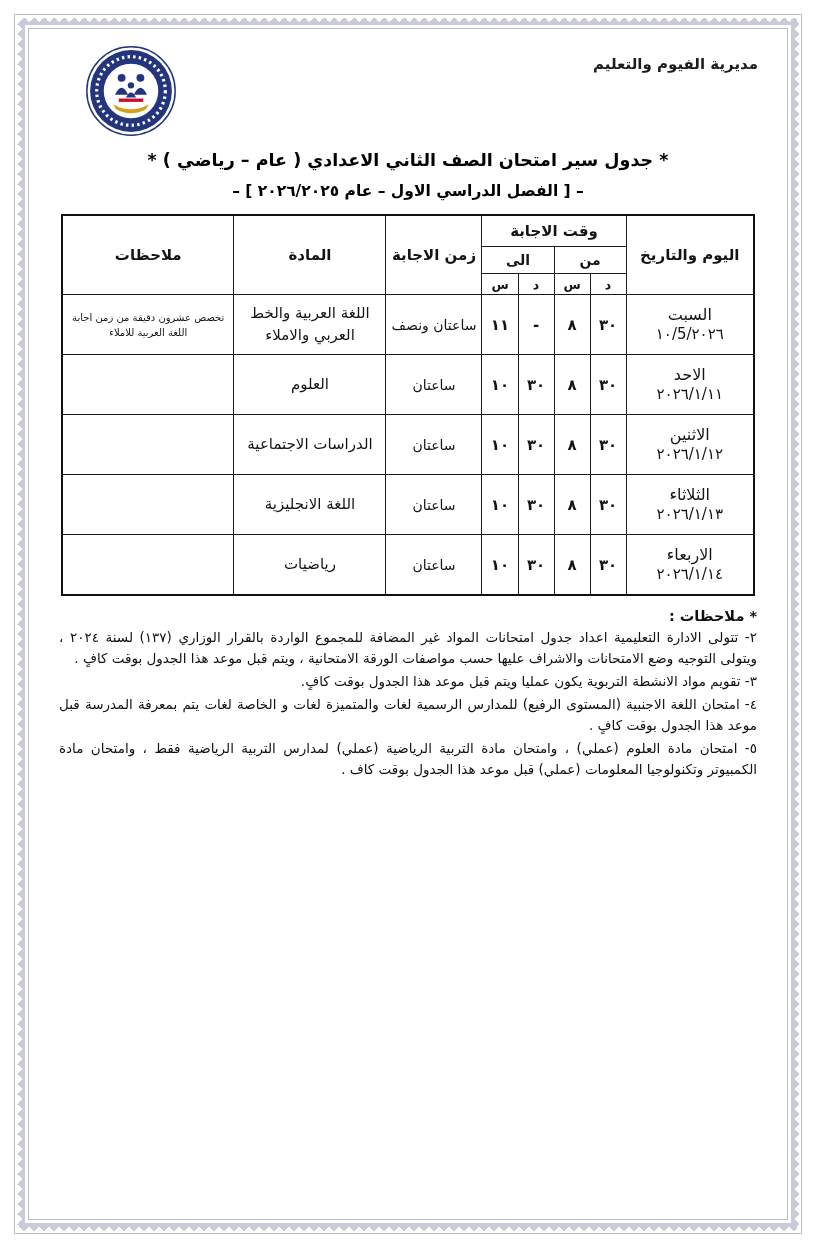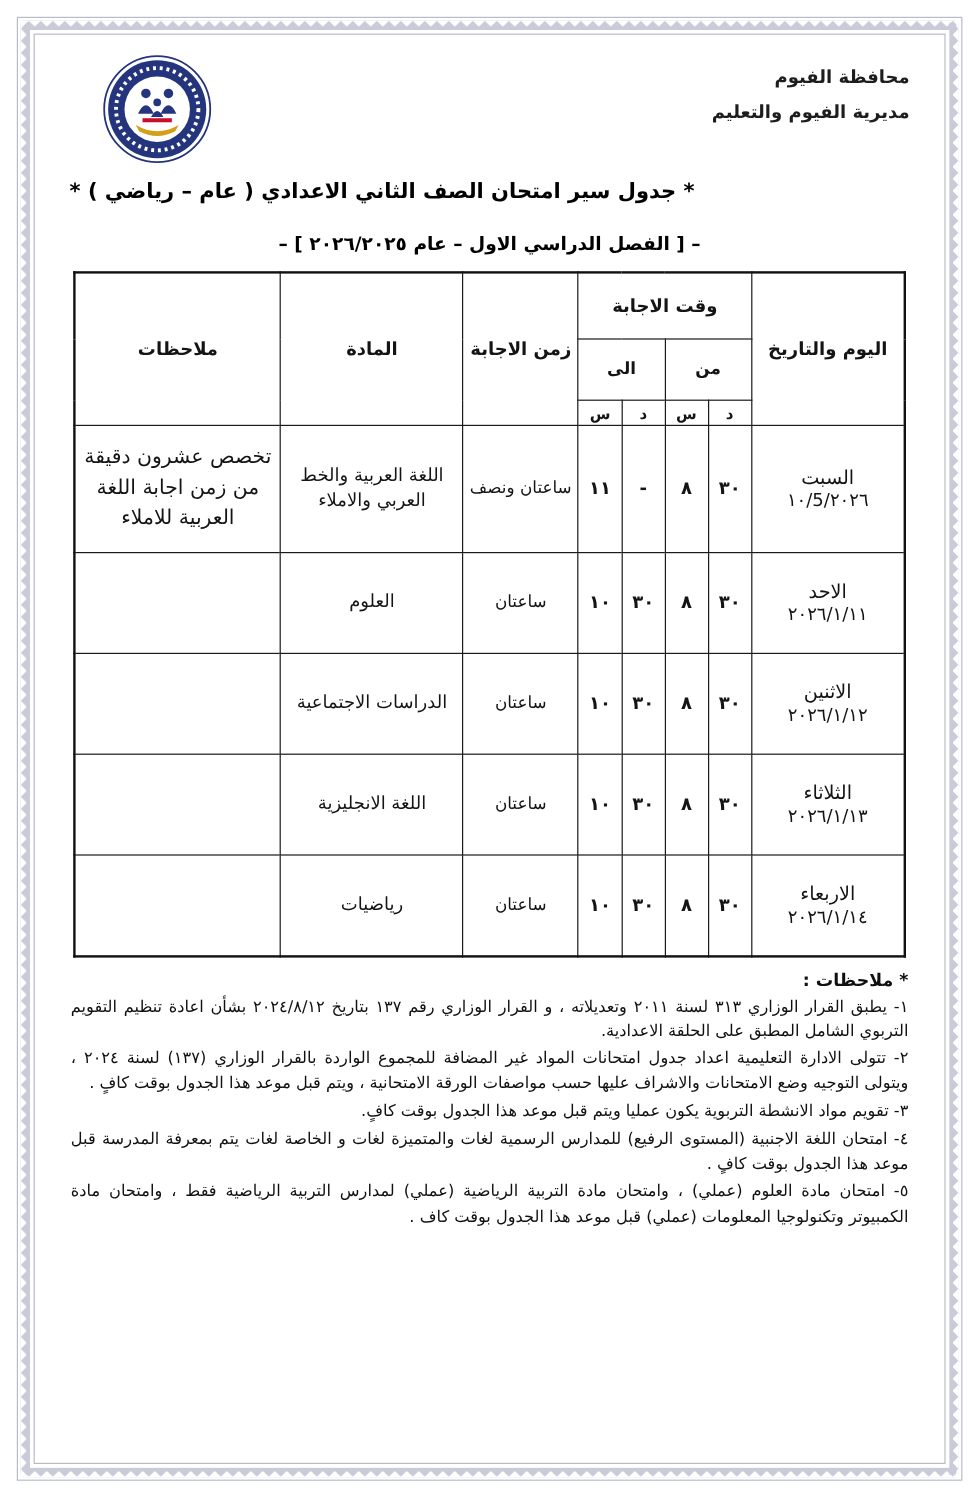--- a/index.html
+++ b/index.html
@@ -24,58 +24,57 @@
     background:conic-gradient(from 45deg at 0% 50%, #c9ccd8 90deg, transparent 90deg) 0 0/8px 10px repeat-y;}
   .zz-right{right:17px;top:19px;bottom:19px;width:8px;
     background:conic-gradient(from 225deg at 100% 50%, #c9ccd8 90deg, transparent 90deg) 0 0/8px 10px repeat-y;}
 
   
   .content{position:absolute;inset:36px 58px;}
   .top-row{display:flex;justify-content:space-between;align-items:flex-start;}
   .org{text-align:right;font-weight:700;font-size:15px;line-height:1.95;color:#1d1d1d;padding-top:14px;}
   .logo{margin-top:8px;margin-left:26px;flex:0 0 auto;}
 
-  .title{text-align:left;font-weight:700;font-size:17.5px;color:#000;margin-top:8px;}
-  .subtitle{text-align:center;font-weight:700;font-size:15.5px;color:#000;margin-top:24px;}
+  .title{text-align:center;font-weight:700;font-size:17.5px;color:#000;margin-top:8px;}
+  .subtitle{text-align:center;font-weight:700;font-size:15.5px;color:#000;margin-top:12px;}
 
   table{border-collapse:collapse;margin:14px auto 0;table-layout:fixed;width:692px;border:2px solid #111;}
-  th,td{border:1.5px solid #1a1a1a;text-align:center;vertical-align:middle;padding:14px 3px;
+  th,td{border:1.5px solid #1a1a1a;text-align:center;vertical-align:middle;padding:2px 3px;
         overflow:hidden;word-wrap:break-word;}
   th{font-weight:700;font-size:15px;}
   th.tiny{font-size:12.5px;height:20px;padding:0;}
   thead tr:first-child th{height:26px;}
   thead tr:nth-child(2) th{height:22px;font-size:14px;}
   tbody td{height:55px;}
   td.day-cell{font-weight:400;}
   .day-name{font-size:16px;line-height:1.25;}
   .day-date{font-size:15px;line-height:1.25;}
   td.num{font-weight:700;font-size:15px;}
   td.dur{font-size:14px;}
   td.subj{font-size:15px;line-height:1.45;}
-  td.note-cell{font-size:17px;line-height:1.5;}
+  td.note-cell{font-size:10px;line-height:1.5;}
 
   .notes{width:698px;margin:12px auto 12px;text-align:justify;color:#101010;}
   .notes-title{font-weight:700;font-size:14.5px;margin:0 0 3px;}
   .notes p{margin:0 0 2px;font-size:13.5px;line-height:1.55;}
 </style>
 </head>
 <body>
 
 <div class="frame-line-outer"></div>
 <div class="frame-line-inner"></div>
 <div class="zz zz-top"></div>
 <div class="zz zz-bottom"></div>
 <div class="zz zz-left"></div>
 <div class="zz zz-right"></div>
 
 <div class="content">
 
   <div class="top-row">
     <div class="org">
-      <div>محافظة الفيوم</div>
       <div>مديرية الفيوم والتعليم</div>
     </div>
     <div class="logo">
       <svg viewBox="0 0 100 100" width="94" height="94" aria-hidden="true">
         <circle cx="50" cy="50" r="47" fill="#ffffff" stroke="#24357d" stroke-width="1.6"></circle>
         <circle cx="50" cy="50" r="43.5" fill="#24357d"></circle>
         <circle cx="50" cy="50" r="29" fill="#ffffff"></circle>
         <circle cx="50" cy="50" r="36.5" fill="none" stroke="#ffffff" stroke-width="3.4" stroke-dasharray="2.6 3.4"></circle>
         <g fill="#24357d">
           <circle cx="40" cy="36" r="4.2"></circle>
@@ -188,20 +187,19 @@
         <td class="num">١٠</td>
         <td class="dur">ساعتان</td>
         <td class="subj">رياضيات</td>
         <td class="note-cell"></td>
       </tr>
     </tbody>
   </table>
 
   <div class="notes">
     <div class="notes-title">* ملاحظات :</div>
-    <p>١- يطبق القرار الوزاري ٣١٣ لسنة ٢٠١١ وتعديلاته ، و القرار الوزاري رقم ١٣٧ بتاريخ ٢٠٢٤/٨/١٢ بشأن اعادة تنظيم التقويم التربوي الشامل المطبق على الحلقة الاعدادية.</p>
     <p>٢- تتولى الادارة التعليمية اعداد جدول امتحانات المواد غير المضافة للمجموع الواردة بالقرار الوزاري (١٣٧) لسنة ٢٠٢٤ ، ويتولى التوجيه وضع الامتحانات والاشراف عليها حسب مواصفات الورقة الامتحانية ، ويتم قبل موعد هذا الجدول بوقت كافٍ .</p>
     <p>٣- تقويم مواد الانشطة التربوية يكون عمليا ويتم قبل موعد هذا الجدول بوقت كافٍ.</p>
     <p>٤- امتحان اللغة الاجنبية (المستوى الرفيع) للمدارس الرسمية لغات والمتميزة لغات و الخاصة لغات يتم بمعرفة المدرسة قبل موعد هذا الجدول بوقت كافٍ .</p>
     <p>٥- امتحان مادة العلوم (عملي) ، وامتحان مادة التربية الرياضية (عملي) لمدارس التربية الرياضية فقط ، وامتحان مادة الكمبيوتر وتكنولوجيا المعلومات (عملي) قبل موعد هذا الجدول بوقت كاف .</p>
   </div>
 
 </div>
 
 </body></html>

